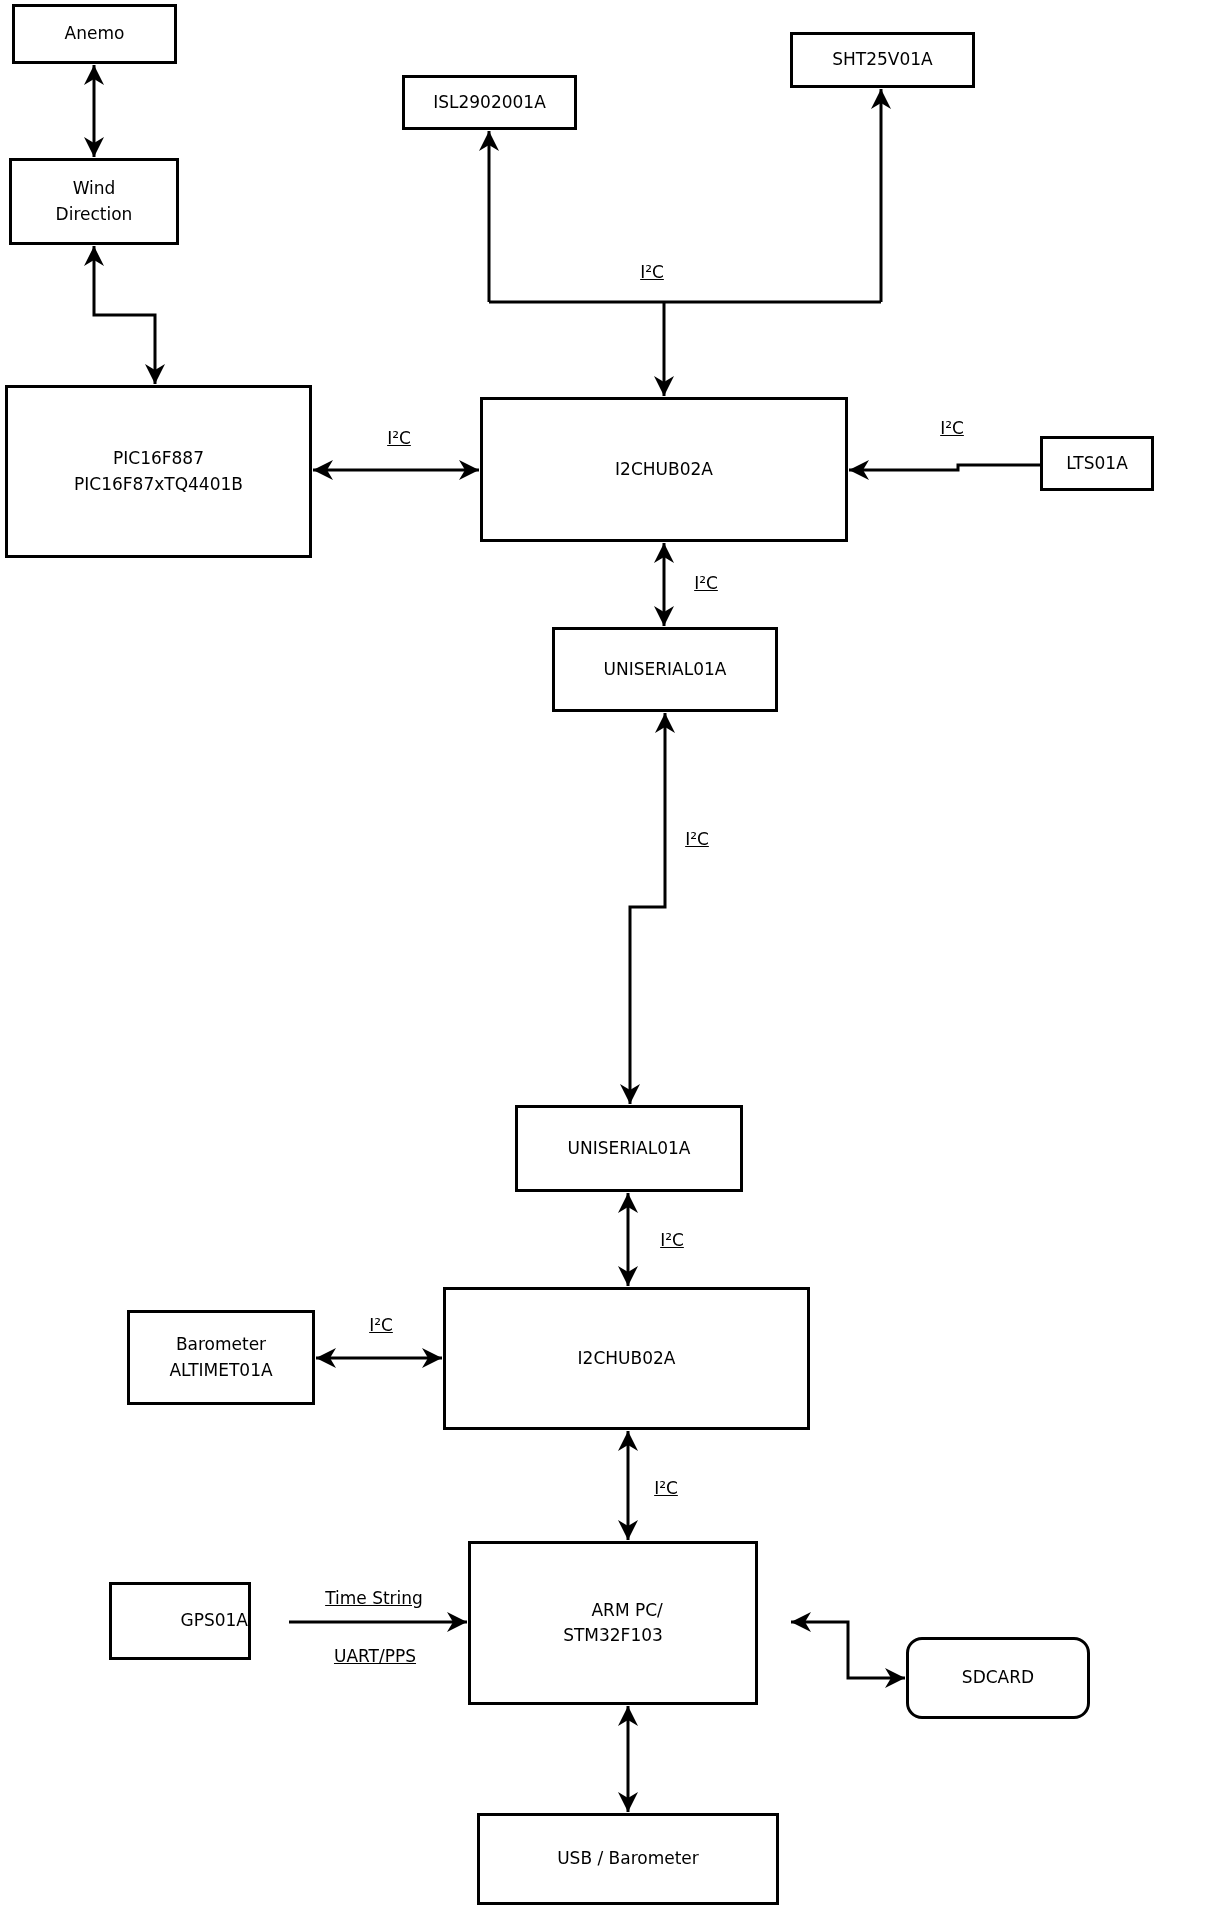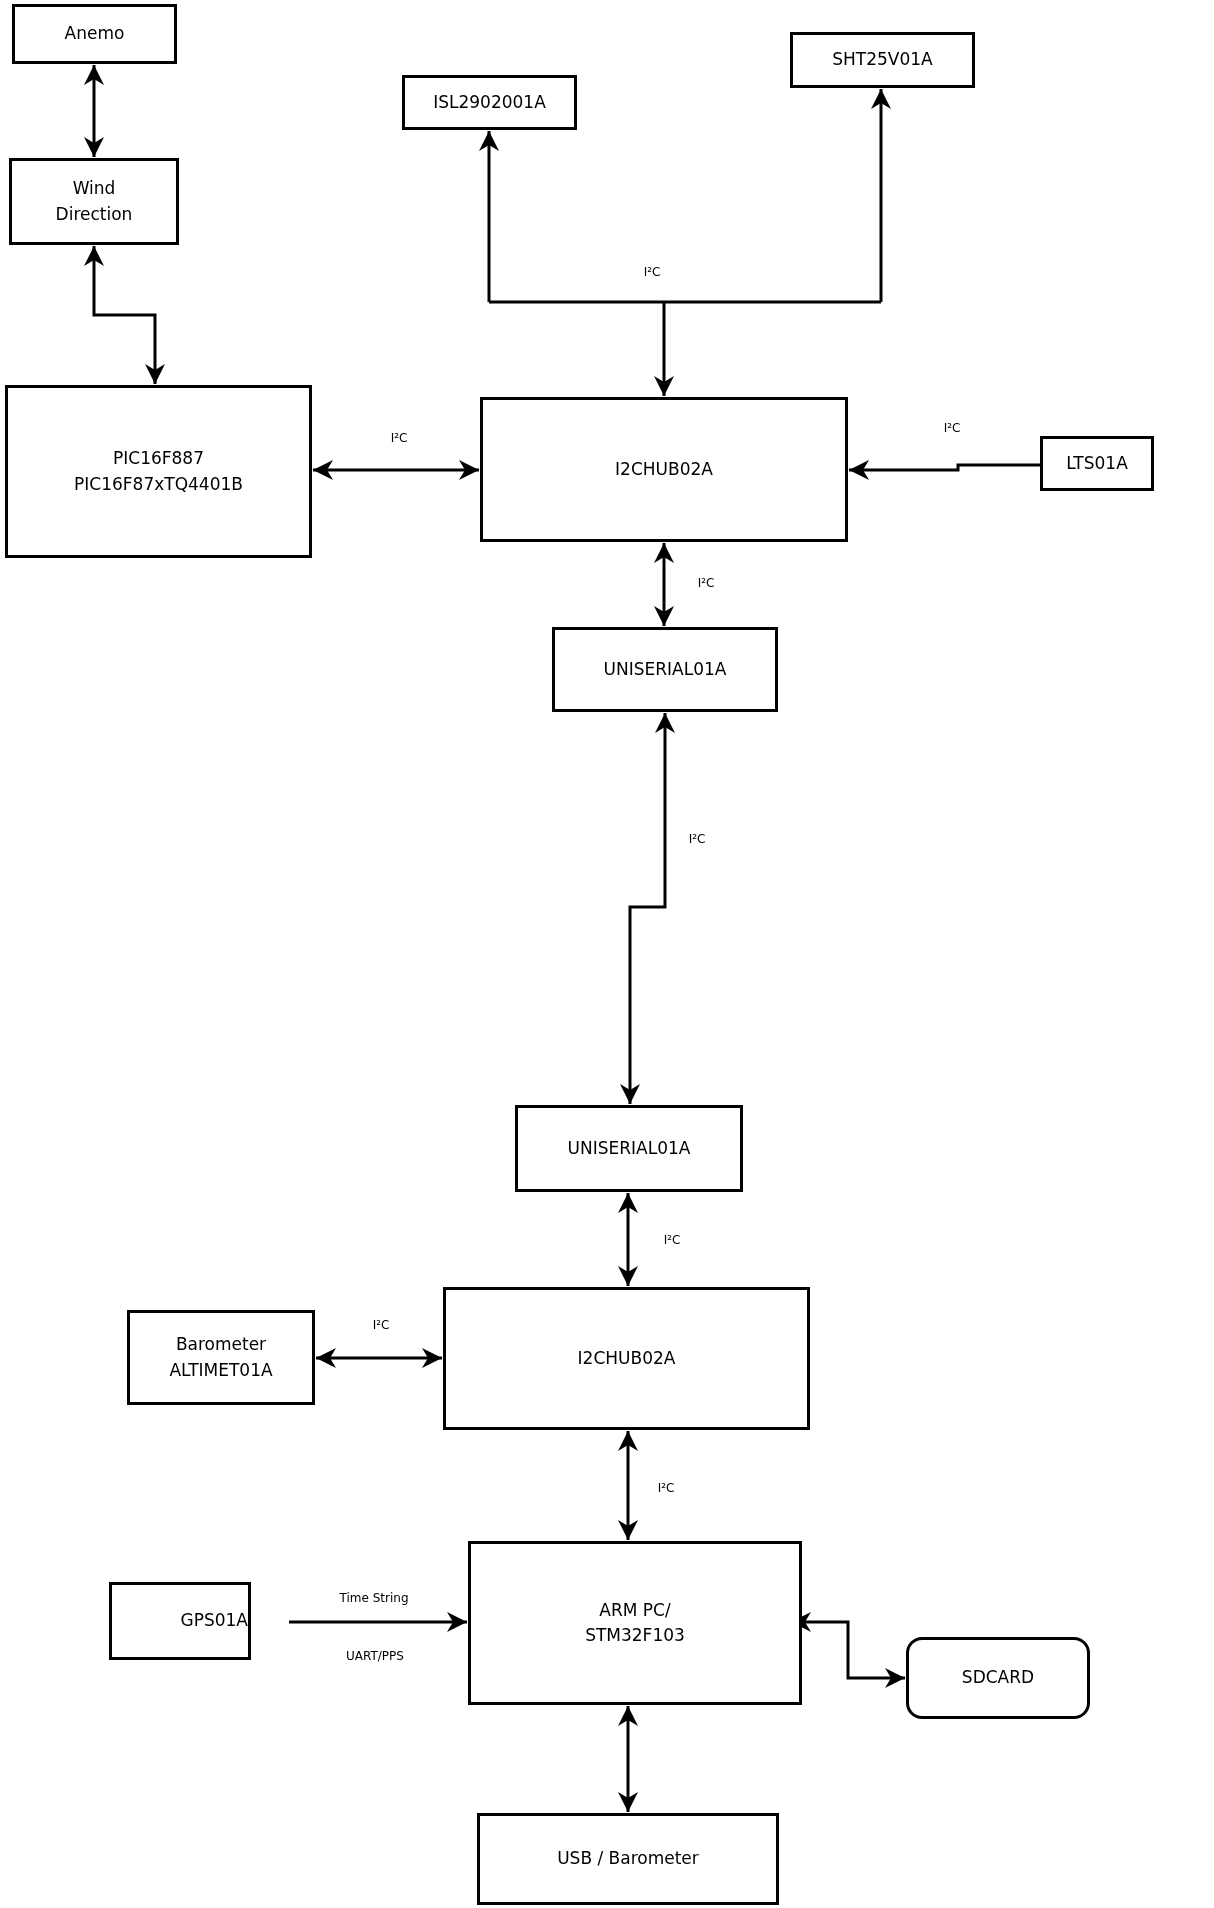--- a/index.html
+++ b/index.html
@@ -27,23 +27,24 @@
     justify-content: center;
     text-align: center;
     font-size: 17px;
     line-height: 1.5;
     white-space: pre-line;
     z-index: 1;
   }
   .edge-label {
     position: absolute;
     transform: translate(-50%, -50%);
-    font-size: 12px;
+    font-size: 17px;
     white-space: nowrap;
     z-index: 2;
+    text-decoration: underline;
   }
   path.wire {
     stroke: #000000;
     stroke-width: 3;
     fill: none;
   }
 </style>
 </head>
 <body>
 
@@ -120,21 +121,21 @@
 
   <div class="box" style="left:127px; top:1310px; width:188px; height:95px;">
     <span>Barometer
 ALTIMET01A</span>
   </div>
 
   <div class="box" style="left:109px; top:1582px; width:142px; height:78px;justify-content:flex-end;">
     <span>GPS01A</span>
   </div>
 
-  <div class="box" style="left:468px; top:1541px; width:334px; height:164px;">
+  <div class="box" style="left:468px; top:1541px; width:290px; height:164px;text-align:right;">
     <span>ARM PC/
 STM32F103</span>
   </div>
 
   <div class="box" style="left:906px; top:1637px; width:184px; height:82px;border-radius:16px;">
     <span>SDCARD</span>
   </div>
 
   <div class="box" style="left:477px; top:1813px; width:302px; height:92px;">
     <span>USB / Barometer</span>

